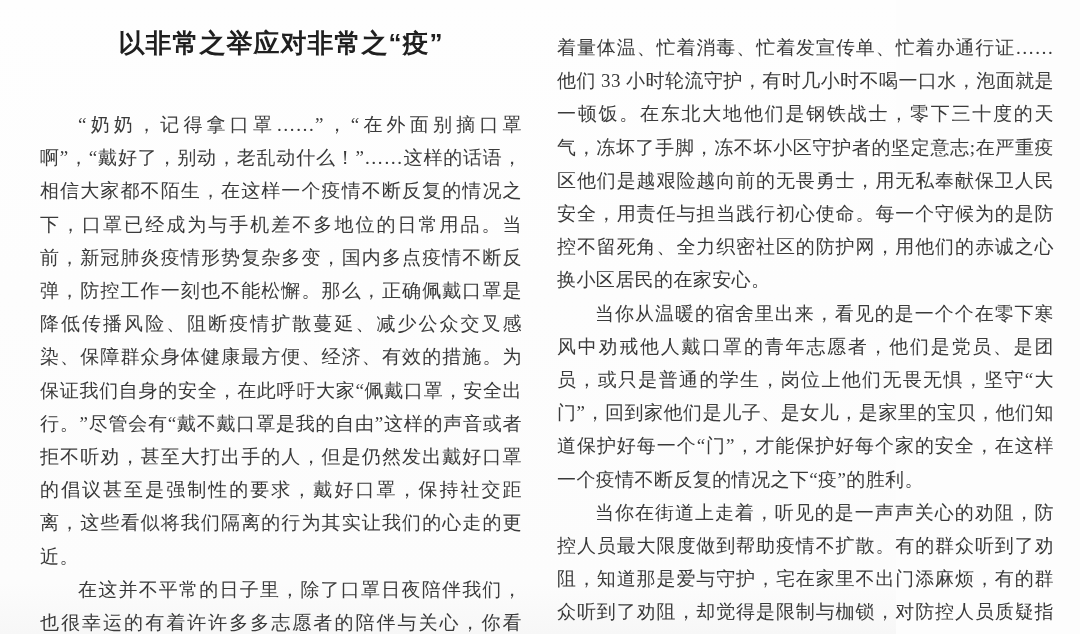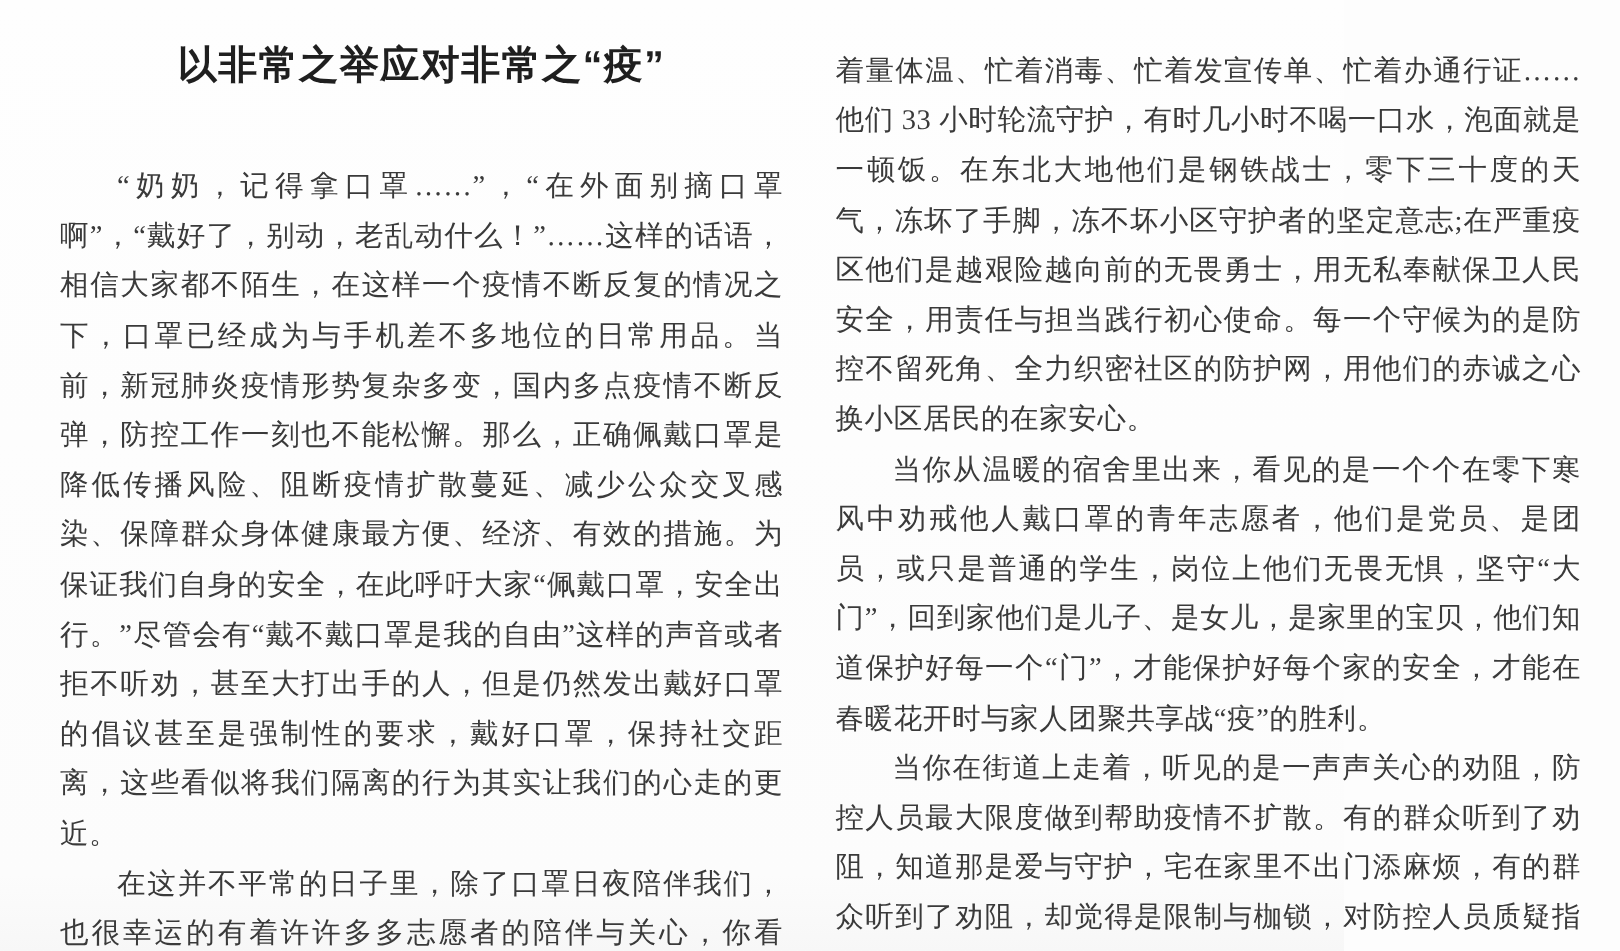--- a/index.html
+++ b/index.html
@@ -45,17 +45,17 @@
 <div class="page">
 
   <div class="column column-left">
     <h1 class="doc-title">以非常之举应对非常之“疫”</h1>
     <p class="para indent">“奶奶，记得拿口罩……”，“在外面别摘口罩啊”，“戴好了，别动，老乱动什么！”……这样的话语，相信大家都不陌生，在这样一个疫情不断反复的情况之下，口罩已经成为与手机差不多地位的日常用品。当前，新冠肺炎疫情形势复杂多变，国内多点疫情不断反弹，防控工作一刻也不能松懈。那么，正确佩戴口罩是降低传播风险、阻断疫情扩散蔓延、减少公众交叉感染、保障群众身体健康最方便、经济、有效的措施。为保证我们自身的安全，在此呼吁大家“佩戴口罩，安全出行。”尽管会有“戴不戴口罩是我的自由”这样的声音或者拒不听劝，甚至大打出手的人，但是仍然发出戴好口罩的倡议甚至是强制性的要求，戴好口罩，保持社交距离，这些看似将我们隔离的行为其实让我们的心走的更近。</p>
     <p class="para indent">在这并不平常的日子里，除了口罩日夜陪伴我们，也很幸运的有着许许多多志愿者的陪伴与关心，你看啊，当你打开小区的门，迎面的是一群群忙碌的身影。小区疫情防控人员在忙</p>
   </div>
 
   <div class="column column-right">
     <p class="para">着量体温、忙着消毒、忙着发宣传单、忙着办通行证……他们 33 小时轮流守护，有时几小时不喝一口水，泡面就是一顿饭。在东北大地他们是钢铁战士，零下三十度的天气，冻坏了手脚，冻不坏小区守护者的坚定意志;在严重疫区他们是越艰险越向前的无畏勇士，用无私奉献保卫人民安全，用责任与担当践行初心使命。每一个守候为的是防控不留死角、全力织密社区的防护网，用他们的赤诚之心换小区居民的在家安心。</p>
-    <p class="para indent">当你从温暖的宿舍里出来，看见的是一个个在零下寒风中劝戒他人戴口罩的青年志愿者，他们是党员、是团员，或只是普通的学生，岗位上他们无畏无惧，坚守“大门”，回到家他们是儿子、是女儿，是家里的宝贝，他们知道保护好每一个“门”，才能保护好每个家的安全，才能在春暖花开时与家人团聚共享战“疫”的胜利。</p>
+    <p class="para indent">当你从温暖的宿舍里出来，看见的是一个个在零下寒风中劝戒他人戴口罩的青年志愿者，他们是党员、是团员，或只是普通的学生，岗位上他们无畏无惧，坚守“大门”，回到家他们是儿子、是女儿，是家里的宝贝，他们知道保护好每一个“门”，才能保护好每个家的安全，在这样一个疫情不断反复的情况之下“疫”的胜利。</p>
     <p class="para indent">当你在街道上走着，听见的是一声声关心的劝阻，防控人员最大限度做到帮助疫情不扩散。有的群众听到了劝阻，知道那是爱与守护，宅在家里不出门添麻烦，有的群众听到了劝阻，却觉得是限制与枷锁，对防控人员质疑指责，拒不配合。出门</p>
   </div>
 
 </div>
 
 </body></html>

